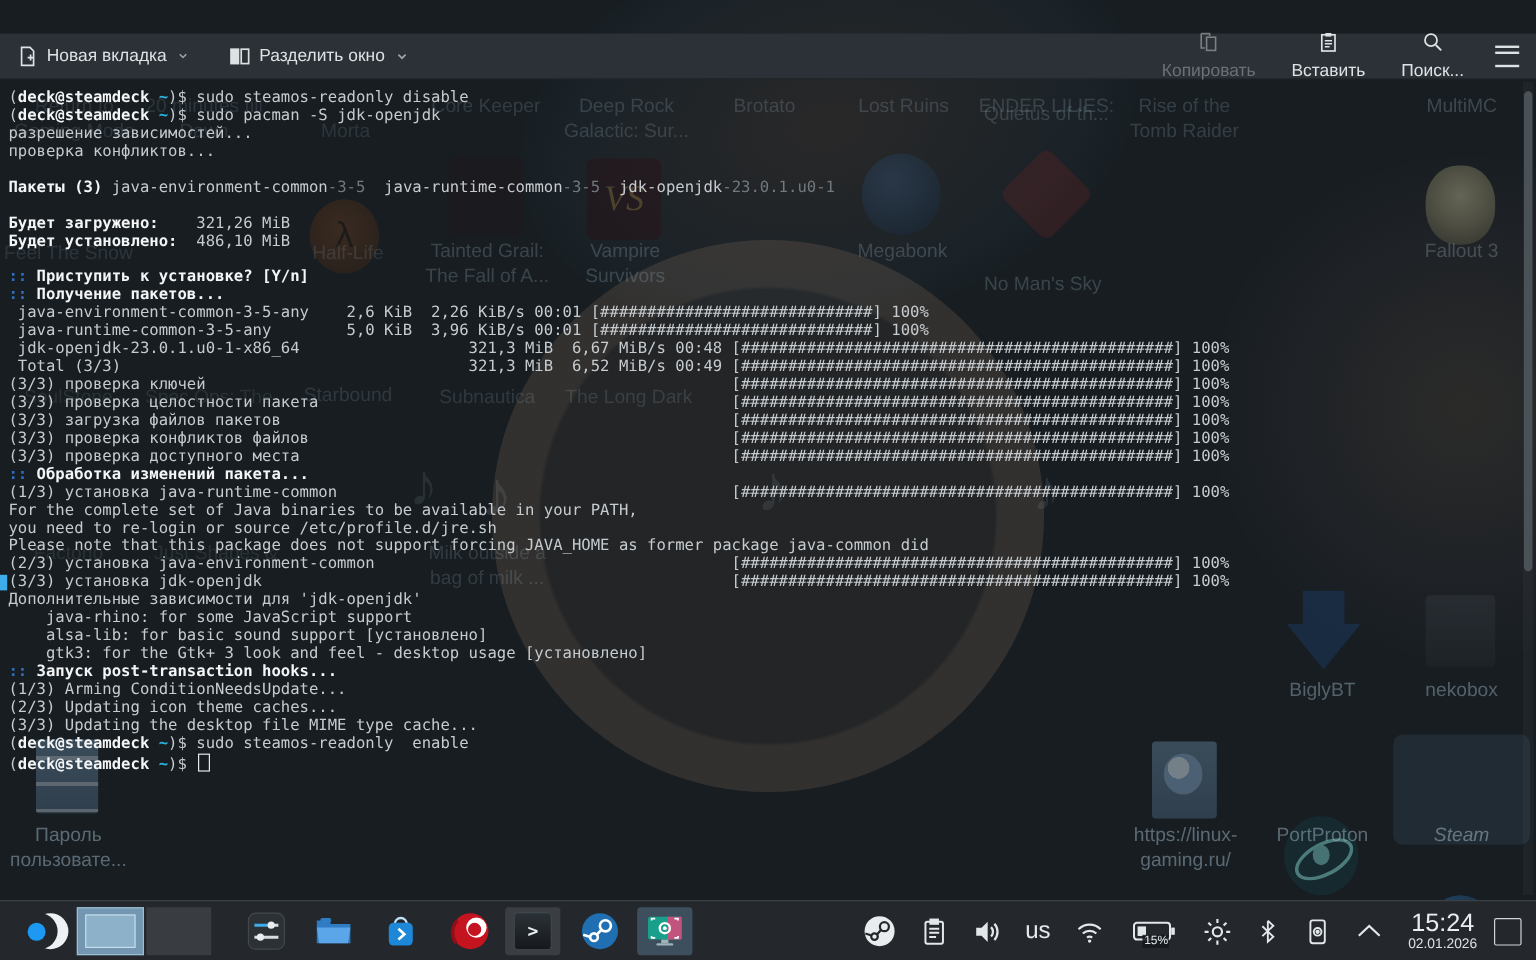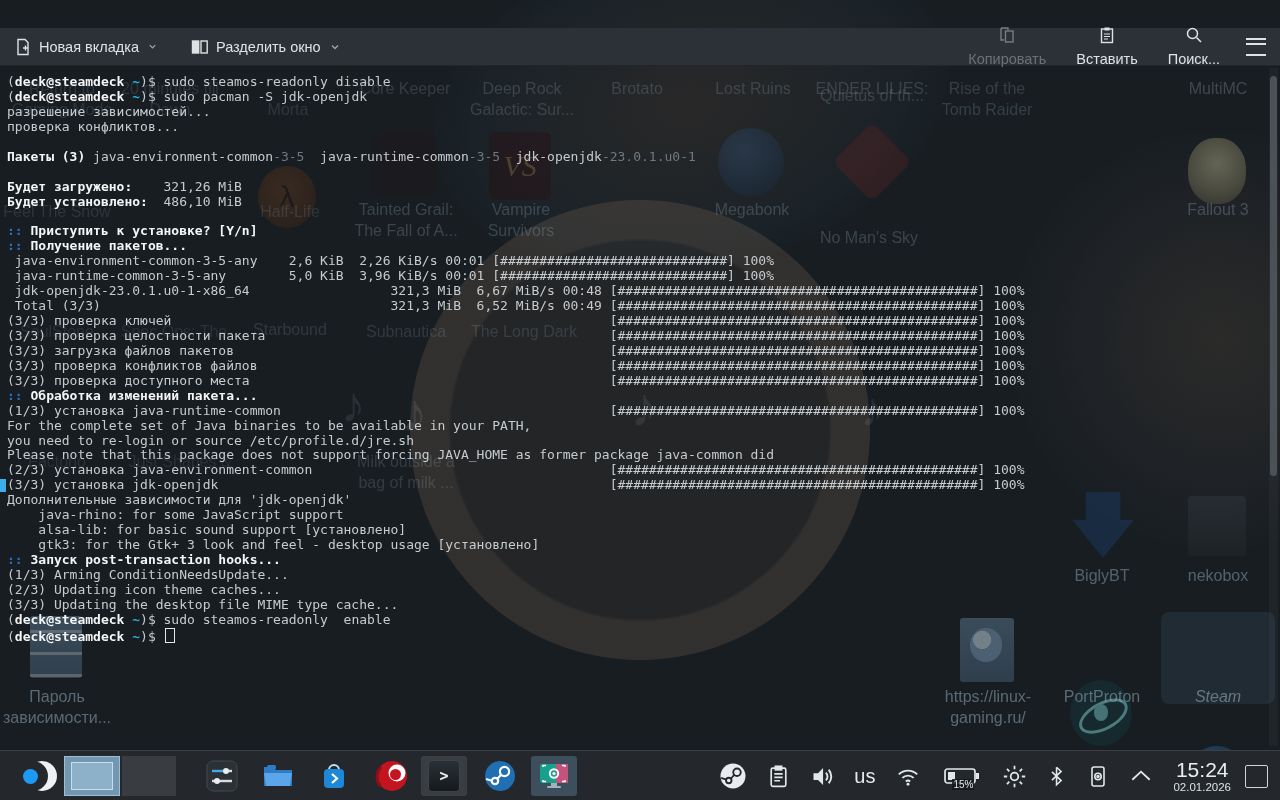--- a/index.html
+++ b/index.html
@@ -152,21 +152,21 @@
         <div class="dlabel" style="left: 290px; top: 321px; opacity: 0.18;">Starbound</div>
         <div class="dlabel" style="left: 406px; top: 323px; opacity: 0.18;">Subnautica</div>
         <div class="dlabel" style="left: 524px; top: 323px; opacity: 0.18;">The Long Dark</div>
         <div class="dlabel" style="left: 57px; top: 453px; opacity: 0.13;">Factorio</div>
         <div class="dlabel" style="left: 180px; top: 453px; opacity: 0.13;">Just Shapes &amp;</div>
         <div class="dlabel" style="left: 406px; top: 453px; opacity: 0.2;">Milk outside a</div>
         <div class="dlabel" style="left: 406px; top: 474px; opacity: 0.2;">bag of milk ...</div>
         <div class="dlabel" style="left: 1102px; top: 567px; opacity: 0.45;">BiglyBT</div>
         <div class="dlabel" style="left: 1218px; top: 567px; opacity: 0.45;">nekobox</div>
         <div class="dlabel" style="left: 57px; top: 688px; opacity: 0.5;">Пароль</div>
-        <div class="dlabel" style="left: 57px; top: 709px; opacity: 0.5;">зависимости...</div>
+        <div class="dlabel" style="left: 57px; top: 709px; opacity: 0.5;">пользовате...</div>
         <div class="dlabel" style="left: 988px; top: 688px; opacity: 0.5;">https://linux-</div>
         <div class="dlabel" style="left: 988px; top: 709px; opacity: 0.5;">gaming.ru/</div>
         <div class="dlabel" style="left: 1102px; top: 688px; opacity: 0.5;">PortProton</div>
         <div class="dlabel it" style="left: 1218px; top: 688px; opacity: 0.55;">Steam</div>
       </div>
 
     <div class="term">
       <div class="termtext"><div class="tl"><span class="s-p">(</span><span class="s-w">deck@steamdeck</span><span class="s-p"> </span><span class="s-c">~</span><span class="s-p">)$ sudo steamos-readonly disable</span></div><div class="tl"><span class="s-p">(</span><span class="s-w">deck@steamdeck</span><span class="s-p"> </span><span class="s-c">~</span><span class="s-p">)$ sudo pacman -S jdk-openjdk</span></div><div class="tl"><span class="s-p">разрешение зависимостей...</span></div><div class="tl"><span class="s-p">проверка конфликтов...</span></div><div class="tl">&nbsp;</div><div class="tl"><span class="s-w">Пакеты (3)</span><span class="s-p"> java-environment-common</span><span class="s-d">-3-5</span><span class="s-p">  java-runtime-common</span><span class="s-d">-3-5</span><span class="s-p">  jdk-openjdk</span><span class="s-d">-23.0.1.u0-1</span></div><div class="tl">&nbsp;</div><div class="tl"><span class="s-w">Будет загружено:</span><span class="s-p">    321,26 MiB</span></div><div class="tl"><span class="s-w">Будет установлено:</span><span class="s-p">  486,10 MiB</span></div><div class="tl">&nbsp;</div><div class="tl"><span class="s-u">::</span><span class="s-w"> Приступить к установке? [Y/n]</span></div><div class="tl"><span class="s-u">::</span><span class="s-w"> Получение пакетов...</span></div><div class="tl"><span class="s-p"> java-environment-common-3-5-any    </span><span class="s-p">2,6 KiB  2,26 KiB/s 00:01 </span><span class="s-p">[#############################] 100%</span></div><div class="tl"><span class="s-p"> java-runtime-common-3-5-any        </span><span class="s-p">5,0 KiB  3,96 KiB/s 00:01 </span><span class="s-p">[#############################] 100%</span></div><div class="tl"><span class="s-p"> jdk-openjdk-23.0.1.u0-1-x86_64                  </span><span class="s-p">321,3 MiB  6,67 MiB/s 00:48 </span><span class="s-p">[##############################################] 100%</span></div><div class="tl"><span class="s-p"> Total (3/3)                                     </span><span class="s-p">321,3 MiB  6,52 MiB/s 00:49 </span><span class="s-p">[##############################################] 100%</span></div><div class="tl"><span class="s-p">(3/3) проверка ключей                                                        </span><span class="s-p">[##############################################] 100%</span></div><div class="tl"><span class="s-p">(3/3) проверка целостности пакета                                            </span><span class="s-p">[##############################################] 100%</span></div><div class="tl"><span class="s-p">(3/3) загрузка файлов пакетов                                                </span><span class="s-p">[##############################################] 100%</span></div><div class="tl"><span class="s-p">(3/3) проверка конфликтов файлов                                             </span><span class="s-p">[##############################################] 100%</span></div><div class="tl"><span class="s-p">(3/3) проверка доступного места                                              </span><span class="s-p">[##############################################] 100%</span></div><div class="tl"><span class="s-u">::</span><span class="s-w"> Обработка изменений пакета...</span></div><div class="tl"><span class="s-p">(1/3) установка java-runtime-common                                          </span><span class="s-p">[##############################################] 100%</span></div><div class="tl"><span class="s-p">For the complete set of Java binaries to be available in your PATH,</span></div><div class="tl"><span class="s-p">you need to re-login or source /etc/profile.d/jre.sh</span></div><div class="tl"><span class="s-p">Please note that this package does not support forcing JAVA_HOME as former package java-common did</span></div><div class="tl"><span class="s-p">(2/3) установка java-environment-common                                      </span><span class="s-p">[##############################################] 100%</span></div><div class="tl sel"><span class="s-p">(3/3) установка jdk-openjdk                                                  </span><span class="s-p">[##############################################] 100%</span></div><div class="tl"><span class="s-p">Дополнительные зависимости для 'jdk-openjdk'</span></div><div class="tl"><span class="s-p">    java-rhino: for some JavaScript support</span></div><div class="tl"><span class="s-p">    alsa-lib: for basic sound support [установлено]</span></div><div class="tl"><span class="s-p">    gtk3: for the Gtk+ 3 look and feel - desktop usage [установлено]</span></div><div class="tl"><span class="s-u">::</span><span class="s-w"> Запуск post-transaction hooks...</span></div><div class="tl"><span class="s-p">(1/3) Arming ConditionNeedsUpdate...</span></div><div class="tl"><span class="s-p">(2/3) Updating icon theme caches...</span></div><div class="tl"><span class="s-p">(3/3) Updating the desktop file MIME type cache...</span></div><div class="tl"><span class="s-p">(</span><span class="s-w">deck@steamdeck</span><span class="s-p"> </span><span class="s-c">~</span><span class="s-p">)$ sudo steamos-readonly  enable</span></div><div class="tl"><span class="s-p">(</span><span class="s-w">deck@steamdeck</span><span class="s-p"> </span><span class="s-c">~</span><span class="s-p">)$ </span><span class="cursor"></span></div></div>
     </div>
     <div class="scrolltrack">

